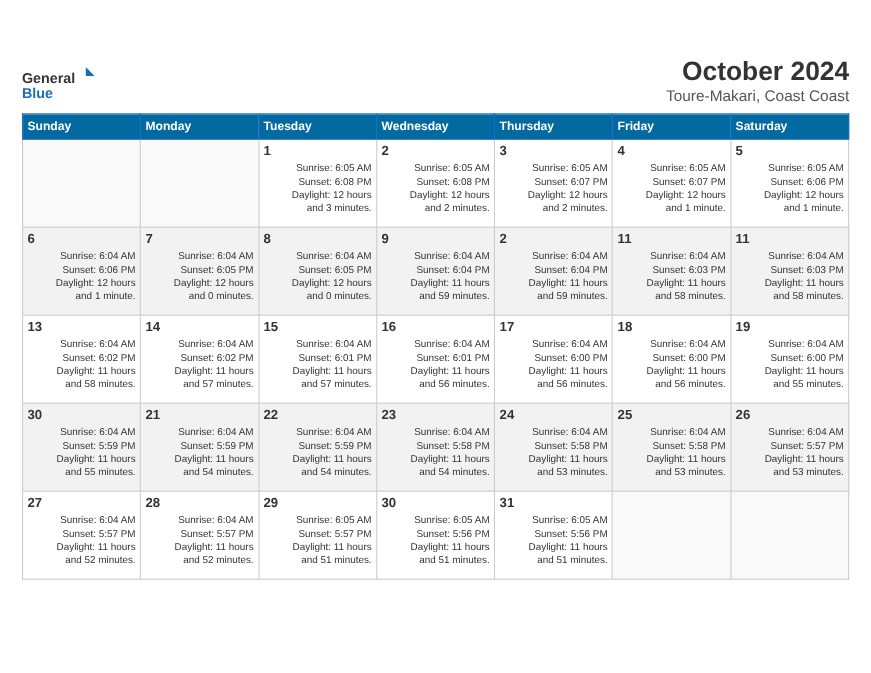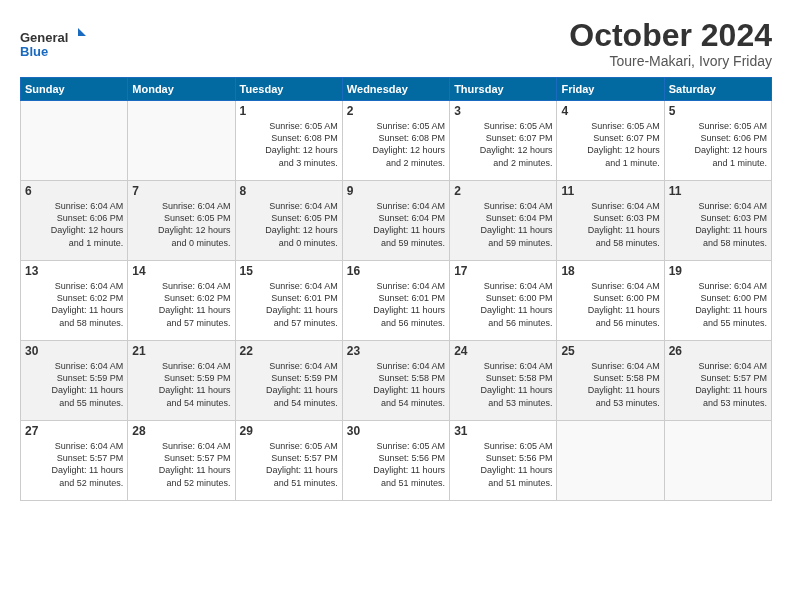--- a/index.html
+++ b/index.html
@@ -11,33 +11,34 @@
       overflow: hidden;
     }
     .container {
       width: 792px;
       height: 612px;
       padding: 18px 20px 10px 20px;
     }
     .header {
       display: flex;
       justify-content: space-between;
-      align-items: center;
+      align-items: flex-end;
       margin-bottom: 8px;
+      margin-top: 35px;
     }
     .logo {
       display: flex;
       align-items: center;
       gap: 4px;
     }
     .title-block {
       text-align: right;
     }
     .month-title {
-      font-size: 32px;
+      font-size: 24px;
       font-weight: bold;
       color: #333;
       line-height: 1.1;
     }
     .subtitle {
       font-size: 14px;
       color: #555;
     }
     table {
       width: 100%;
@@ -89,21 +90,21 @@
   <div class="header">
     <div class="logo">
     <svg width="70" height="36" viewBox="0 0 70 36">
       <text x="0" y="16" font-size="13" font-weight="bold" fill="#333" font-family="Arial">General</text>
       <text x="0" y="30" font-size="13" font-weight="bold" fill="#1a6abf" font-family="Arial">Blue</text>
       <polygon points="58,2 66,10 58,10" fill="#1a6abf"></polygon>
     </svg>
   </div>
     <div class="title-block">
       <div class="month-title">October 2024</div>
-      <div class="subtitle">Toure-Makari, Ivory Friday</div>
+      <div class="subtitle">Toure-Makari, Coast Coast</div>
     </div>
   </div>
 
   <table>
     <thead>
       <tr>
         <th>Sunday</th>
         <th>Monday</th>
         <th>Tuesday</th>
         <th>Wednesday</th>

